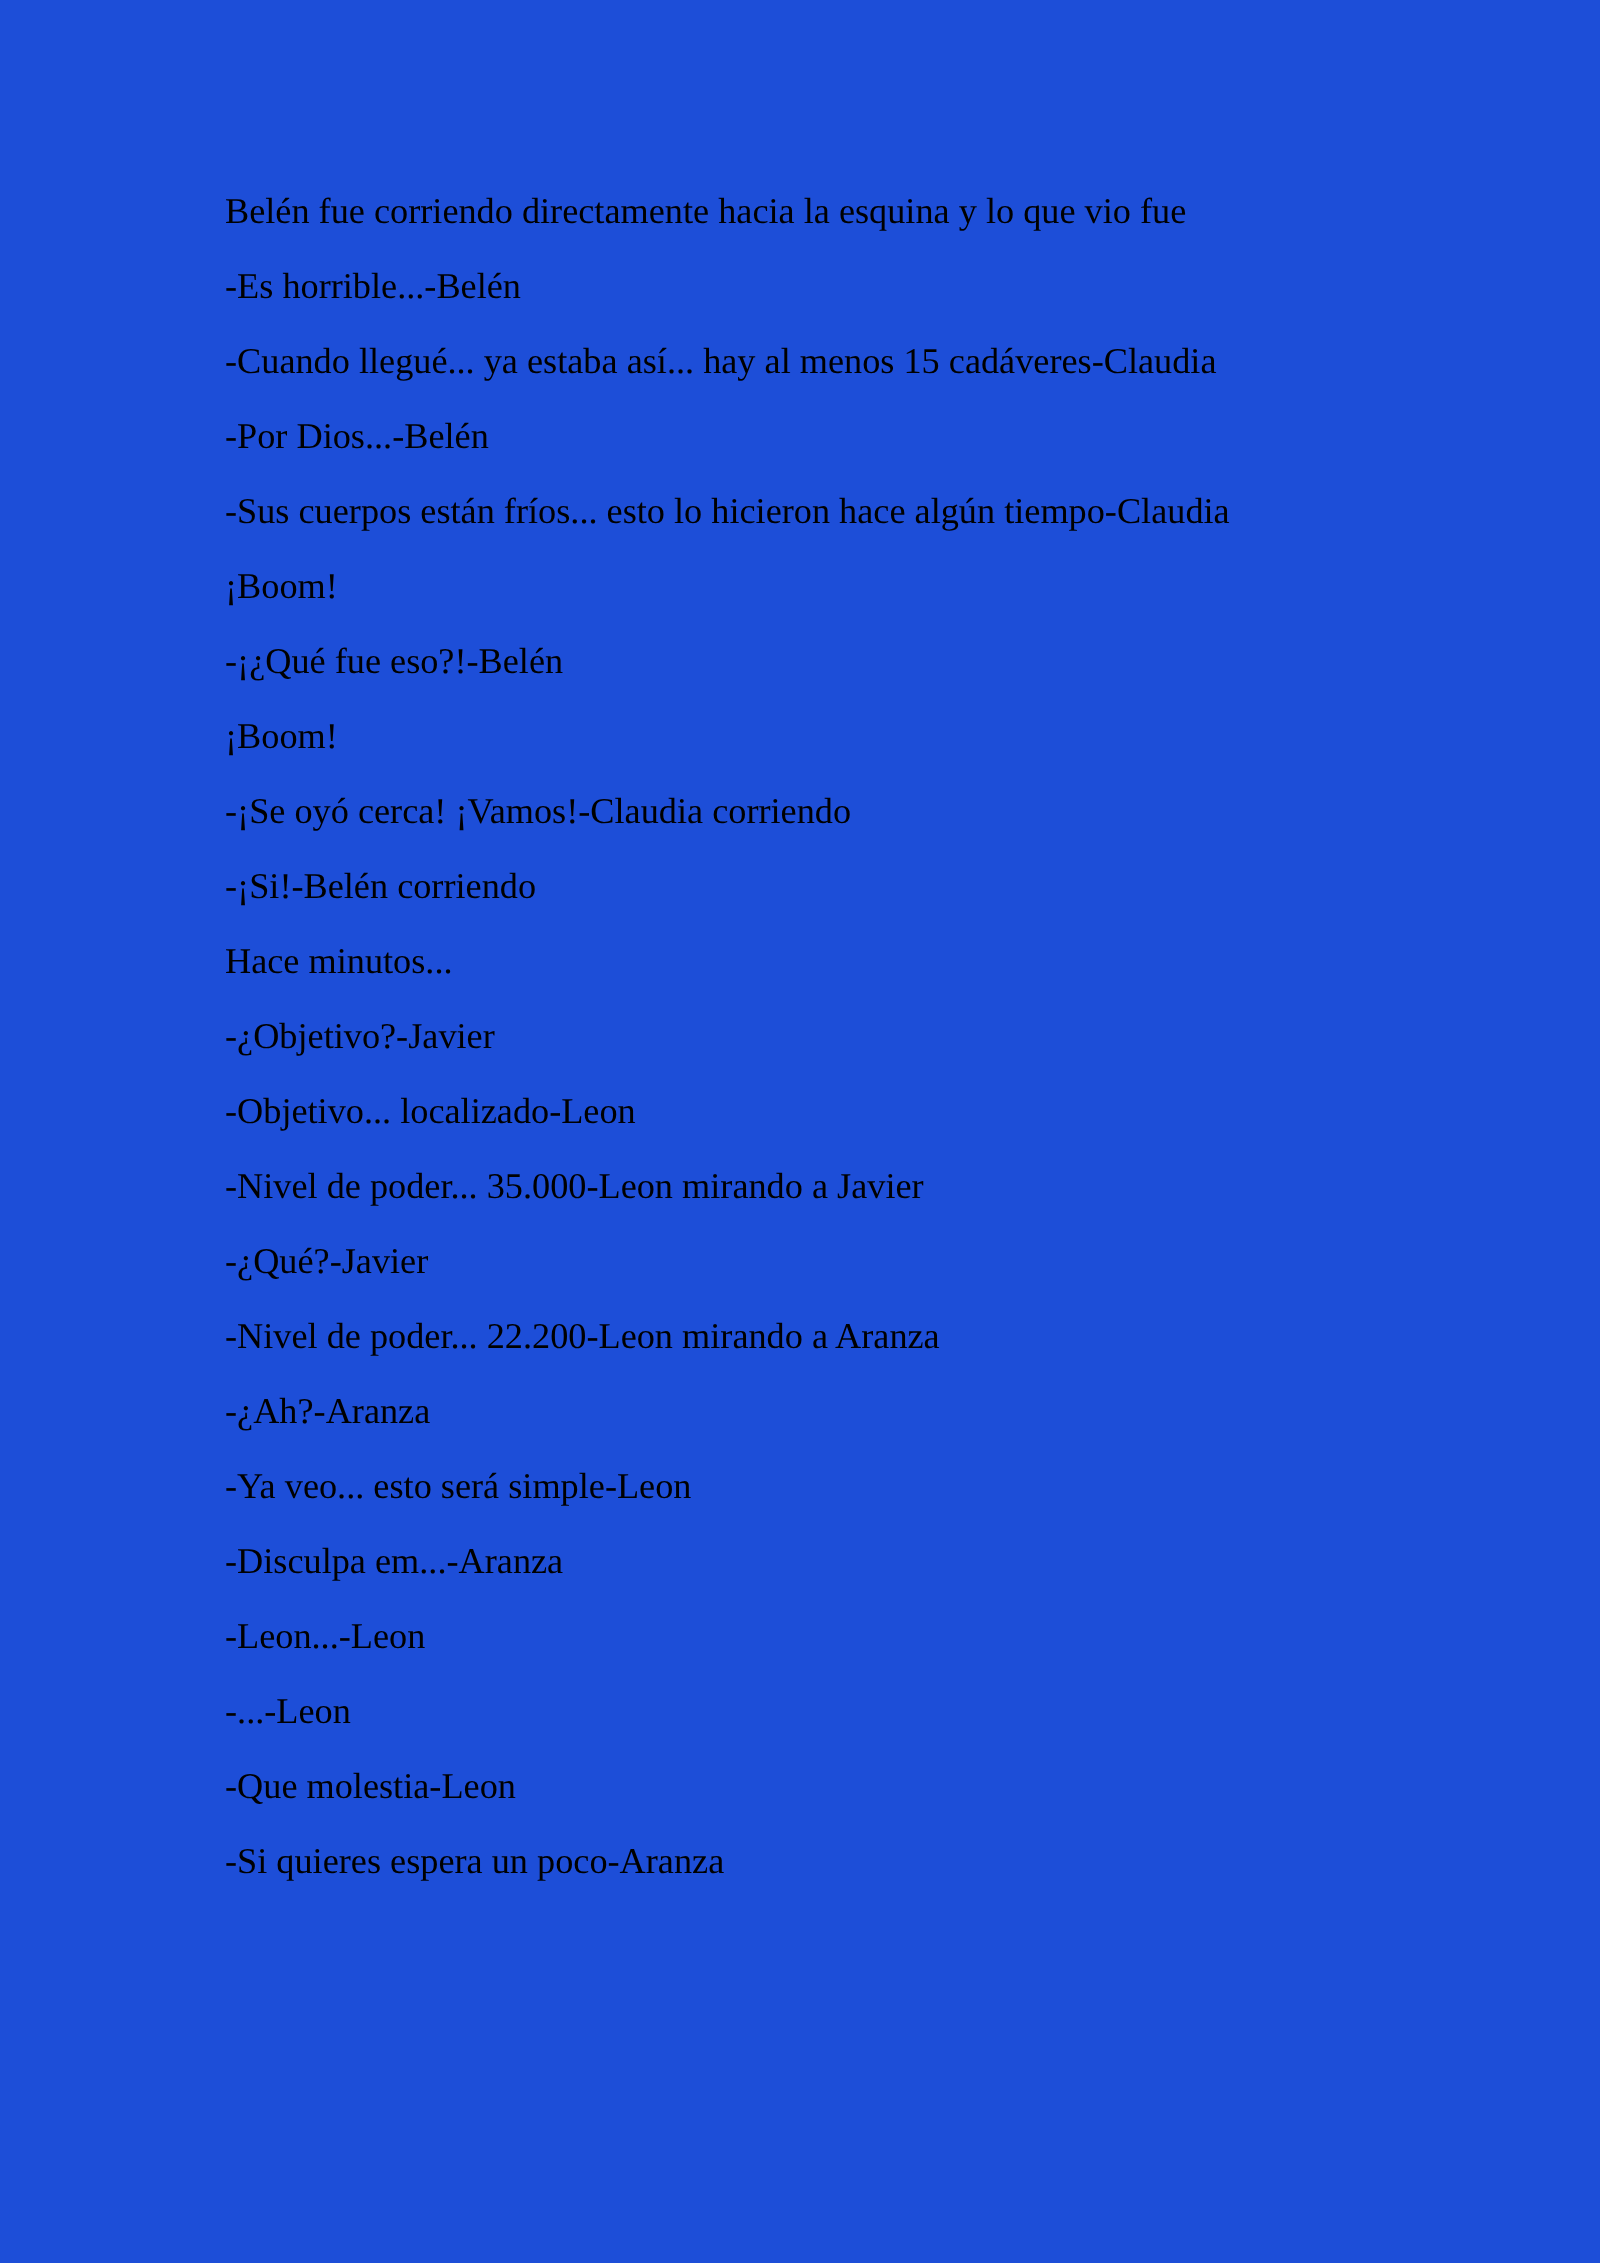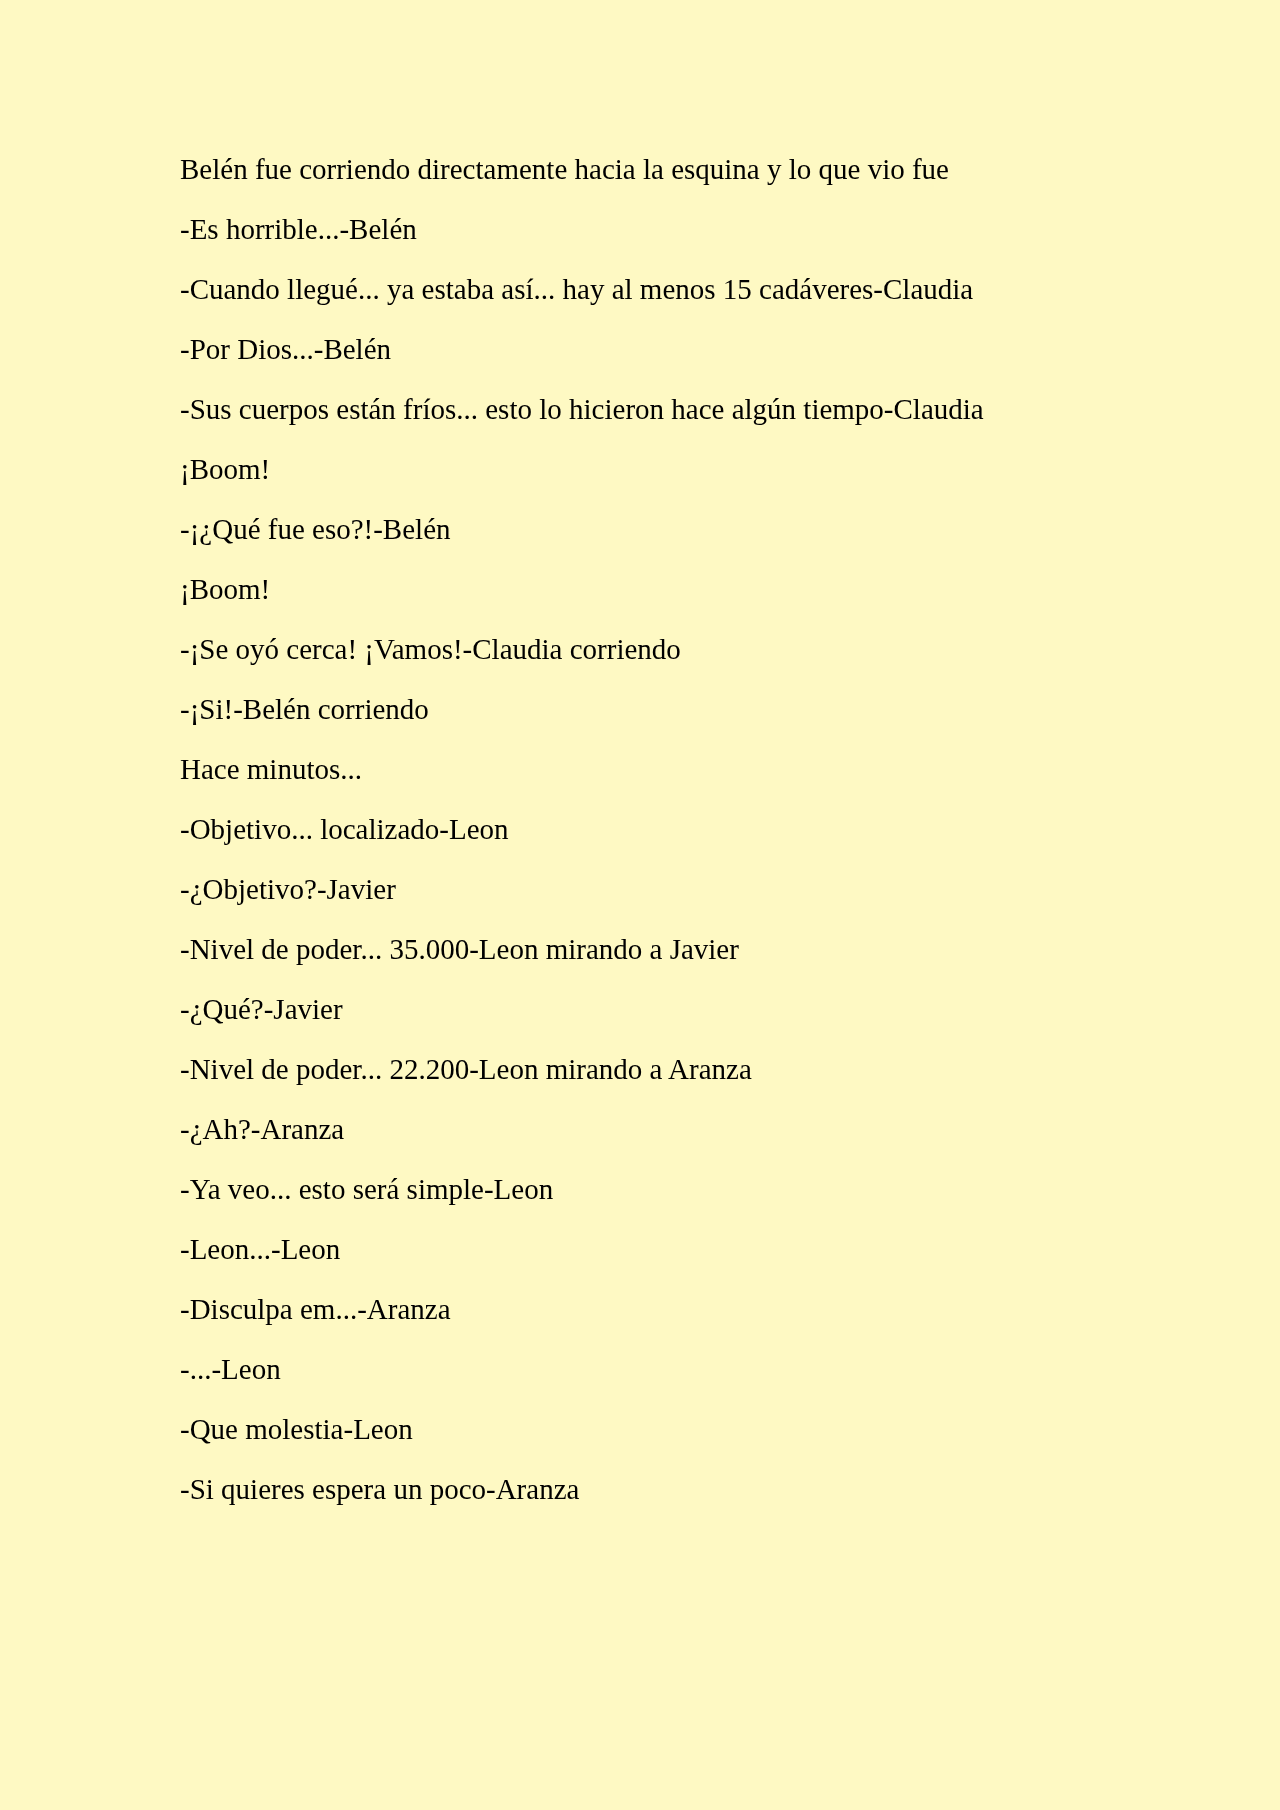--- a/index.html
+++ b/index.html
@@ -12,21 +12,21 @@
     background: #ffffff;
     position: relative;
     overflow: hidden;
   }
   .page {
     position: absolute;
     left: 0;
     top: 0;
     width: 1280px;
     height: 1810px;
-    background: #fef9c3;
+    background: #1d4ed8;
   }
   .doc-content {
     position: absolute;
     left: 180px;
     top: 153px;
     width: 941px;
     font-family: "Liberation Serif", "DejaVu Serif", serif;
     font-size: 29px;
     line-height: 32px;
     color: #000000;
@@ -47,26 +47,26 @@
       <p>-Es horrible...-Belén</p>
       <p>-Cuando llegué... ya estaba así... hay al menos 15 cadáveres-Claudia</p>
       <p>-Por Dios...-Belén</p>
       <p>-Sus cuerpos están fríos... esto lo hicieron hace algún tiempo-Claudia</p>
       <p>¡Boom!</p>
       <p>-¡¿Qué fue eso?!-Belén</p>
       <p>¡Boom!</p>
       <p>-¡Se oyó cerca! ¡Vamos!-Claudia corriendo</p>
       <p>-¡Si!-Belén corriendo</p>
       <p>Hace minutos...</p>
+      <p>-¿Objetivo?-Javier</p>
       <p>-Objetivo... localizado-Leon</p>
-      <p>-¿Objetivo?-Javier</p>
       <p>-Nivel de poder... 35.000-Leon mirando a Javier</p>
       <p>-¿Qué?-Javier</p>
       <p>-Nivel de poder... 22.200-Leon mirando a Aranza</p>
       <p>-¿Ah?-Aranza</p>
       <p>-Ya veo... esto será simple-Leon</p>
+      <p>-Disculpa em...-Aranza</p>
       <p>-Leon...-Leon</p>
-      <p>-Disculpa em...-Aranza</p>
       <p>-...-Leon</p>
       <p>-Que molestia-Leon</p>
       <p>-Si quieres espera un poco-Aranza</p>
     </div>
 </div>
 
 </body></html>

